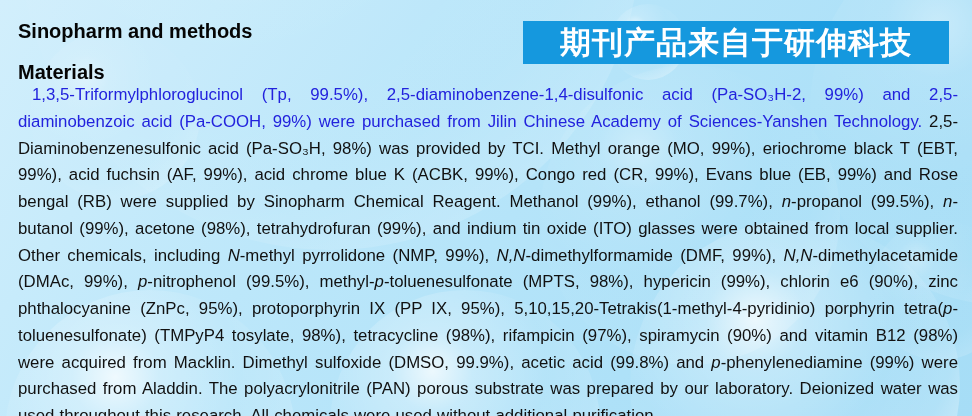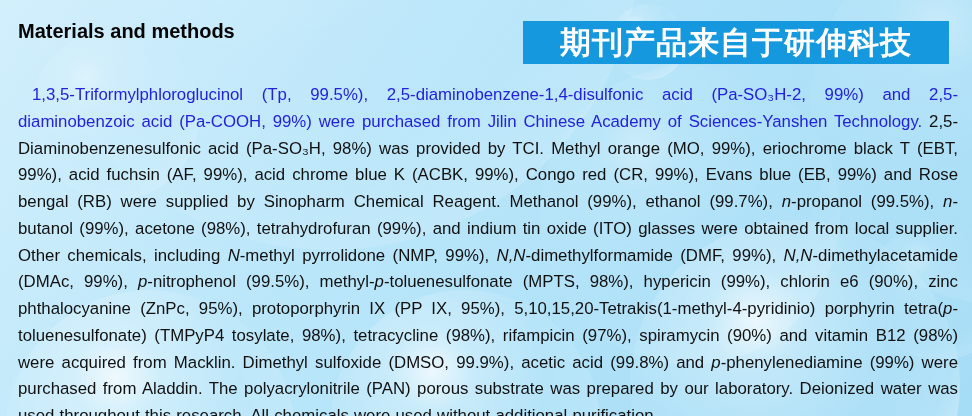--- a/index.html
+++ b/index.html
@@ -68,23 +68,24 @@
   <div class="bubble" style="left:610px; top:4px;    width:76px;  height:76px;"></div>
   <div class="bubble faint" style="left:810px; top:-85px;  width:390px; height:390px;"></div>
   <div class="bubble faint" style="left:540px; top:65px;   width:300px; height:300px;"></div>
   <div class="bubble faint" style="left:870px; top:220px;  width:140px; height:140px;"></div>
   <div class="bubble bright" style="left:630px; top:220px; width:330px; height:330px;"></div>
   <div class="bubble bright" style="left:330px; top:290px; width:270px; height:270px;"></div>
   <div class="bubble bright" style="left:5px;   top:290px; width:290px; height:290px;"></div>
 
   <div class="content">
 
-    <h1 class="heading">Materials and methods</h1>
+    <h1 class="heading">Sinopharm and methods</h1>
 
     <div class="banner" style="background: rgb(21, 152, 222); color: rgb(255, 255, 255);">
       <span>期刊产品来自于研伸科技</span>
     </div>
 
+    <h2 class="subheading">Materials</h2>
 
     <div class="para"><span style="color: rgb(34, 34, 221);">1,3,5-Triformylphloroglucinol (Tp, 99.5%), 2,5-diaminobenzene-1,4-disulfonic acid (Pa-SO₃H-2, 99%) and 2,5-diaminobenzoic acid (Pa-COOH, 99%) were purchased from Jilin Chinese Academy of Sciences-Yanshen Technology.</span><span style="color: rgb(17, 17, 17);"> 2,5-Diaminobenzenesulfonic acid (Pa-SO₃H, 98%) was provided by TCI. Methyl orange (MO, 99%), eriochrome black T (EBT, 99%), acid fuchsin (AF, 99%), acid chrome blue K (ACBK, 99%), Congo red (CR, 99%), Evans blue (EB, 99%) and Rose bengal (RB) were supplied by Sinopharm Chemical Reagent. Methanol (99%), ethanol (99.7%), </span><span style="color: rgb(17, 17, 17); font-style: italic;">n</span><span style="color: rgb(17, 17, 17);">-propanol (99.5%), </span><span style="color: rgb(17, 17, 17); font-style: italic;">n</span><span style="color: rgb(17, 17, 17);">-butanol (99%), acetone (98%), tetrahydrofuran (99%), and indium tin oxide (ITO) glasses were obtained from local supplier. Other chemicals, including </span><span style="color: rgb(17, 17, 17); font-style: italic;">N</span><span style="color: rgb(17, 17, 17);">-methyl pyrrolidone (NMP, 99%), </span><span style="color: rgb(17, 17, 17); font-style: italic;">N,N</span><span style="color: rgb(17, 17, 17);">-dimethylformamide (DMF, 99%), </span><span style="color: rgb(17, 17, 17); font-style: italic;">N,N</span><span style="color: rgb(17, 17, 17);">-dimethylacetamide (DMAc, 99%), </span><span style="color: rgb(17, 17, 17); font-style: italic;">p</span><span style="color: rgb(17, 17, 17);">-nitrophenol (99.5%), methyl-</span><span style="color: rgb(17, 17, 17); font-style: italic;">p</span><span style="color: rgb(17, 17, 17);">-toluenesulfonate (MPTS, 98%), hypericin (99%), chlorin e6 (90%), zinc phthalocyanine (ZnPc, 95%), protoporphyrin IX (PP IX, 95%), 5,10,15,20-Tetrakis(1-methyl-4-pyridinio) porphyrin tetra(</span><span style="color: rgb(17, 17, 17); font-style: italic;">p</span><span style="color: rgb(17, 17, 17);">-toluenesulfonate) (TMPyP4 tosylate, 98%), tetracycline (98%), rifampicin (97%), spiramycin (90%) and vitamin B12 (98%) were acquired from Macklin. Dimethyl sulfoxide (DMSO, 99.9%), acetic acid (99.8%) and </span><span style="color: rgb(17, 17, 17); font-style: italic;">p</span><span style="color: rgb(17, 17, 17);">-phenylenediamine (99%) were purchased from Aladdin. The polyacrylonitrile (PAN) porous substrate was prepared by our laboratory. Deionized water was used throughout this research. All chemicals were used without additional purification.</span></div>
 
   </div>
 </div>
 
 </body></html>

